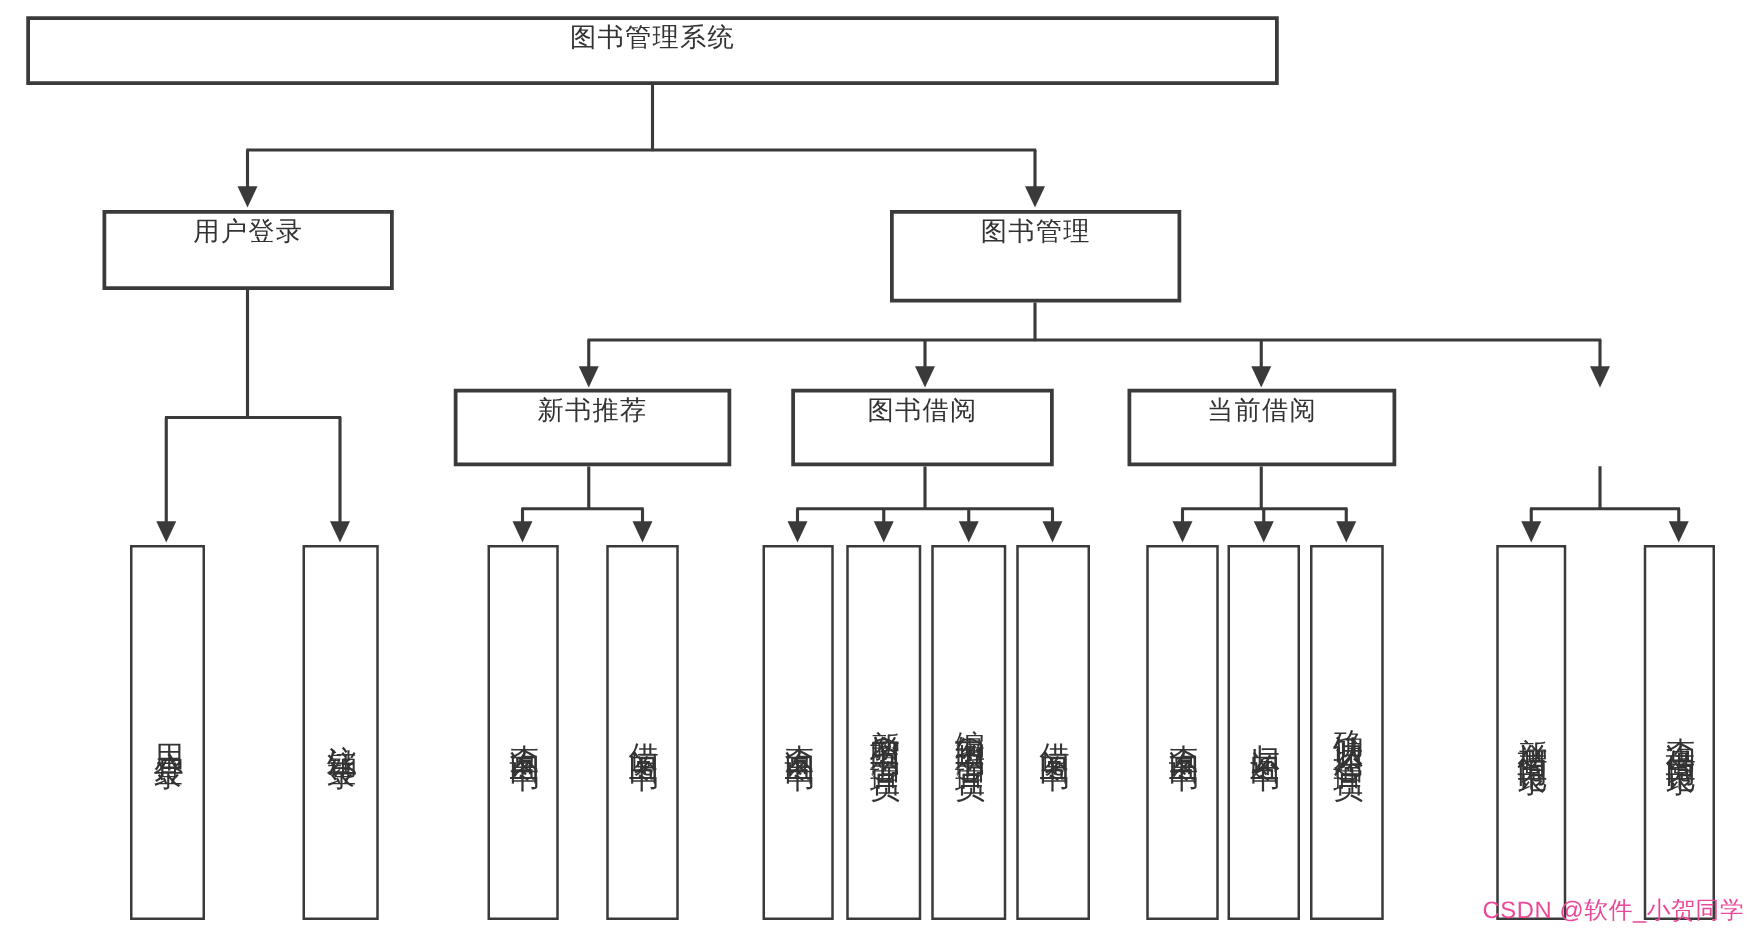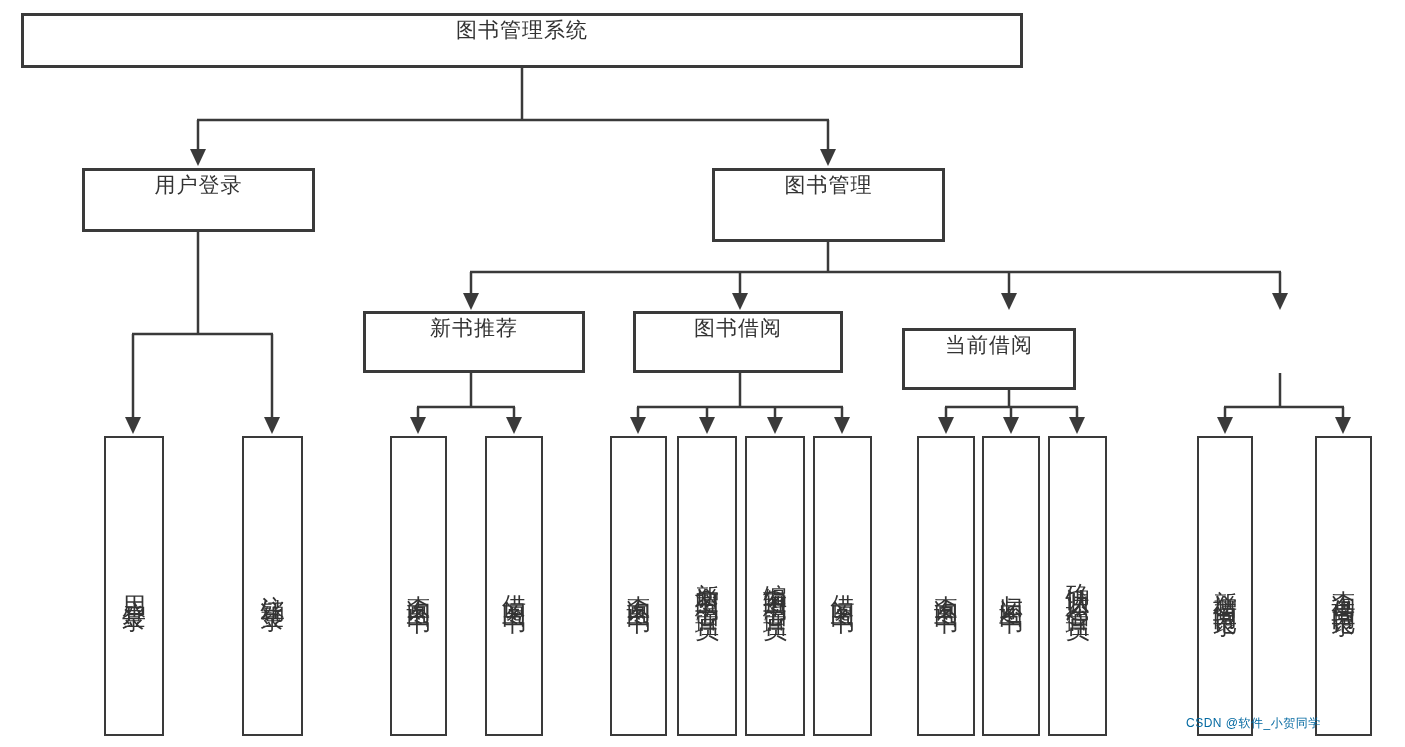--- a/index.html
+++ b/index.html
@@ -42,22 +42,22 @@
     font-size:24px;
     font-weight:500;
     color:#333333;
     letter-spacing:5px;
     line-height:1;
     white-space:nowrap;
   }
   .watermark{
     position:absolute;
     left:1186px;top:715px;
-    font-size:12px;
-    color:#0369a1;
+    font-size:19px;
+    color:#ec4899;
     letter-spacing:0.5px;
     white-space:nowrap;
     z-index:5;
   }
 </style>
 </head>
 <body>
 
 <div class="canvas">
 
@@ -140,21 +140,21 @@
   <div class="node" style="left:712px;top:168px;width:233px;height:74px">
     <span class="lbl">图书管理</span>
   </div>
 
   <div class="node" style="left:363px;top:311px;width:222px;height:62px">
     <span class="lbl">新书推荐</span>
   </div>
   <div class="node" style="left:633px;top:311px;width:210px;height:62px">
     <span class="lbl">图书借阅</span>
   </div>
-  <div class="node" style="left:902px;top:328px;width:174px;height:62px">
+  <div class="node" style="left:902px;top:311px;width:215px;height:62px">
     <span class="lbl">当前借阅</span>
   </div>
 
   <div class="leaf" style="left:104px;top:436px;width:60px;height:300px">
     <span class="vlbl">用户登录</span>
   </div>
   <div class="leaf" style="left:242px;top:436px;width:61px;height:300px">
     <span class="vlbl">注销登录</span>
   </div>
 

